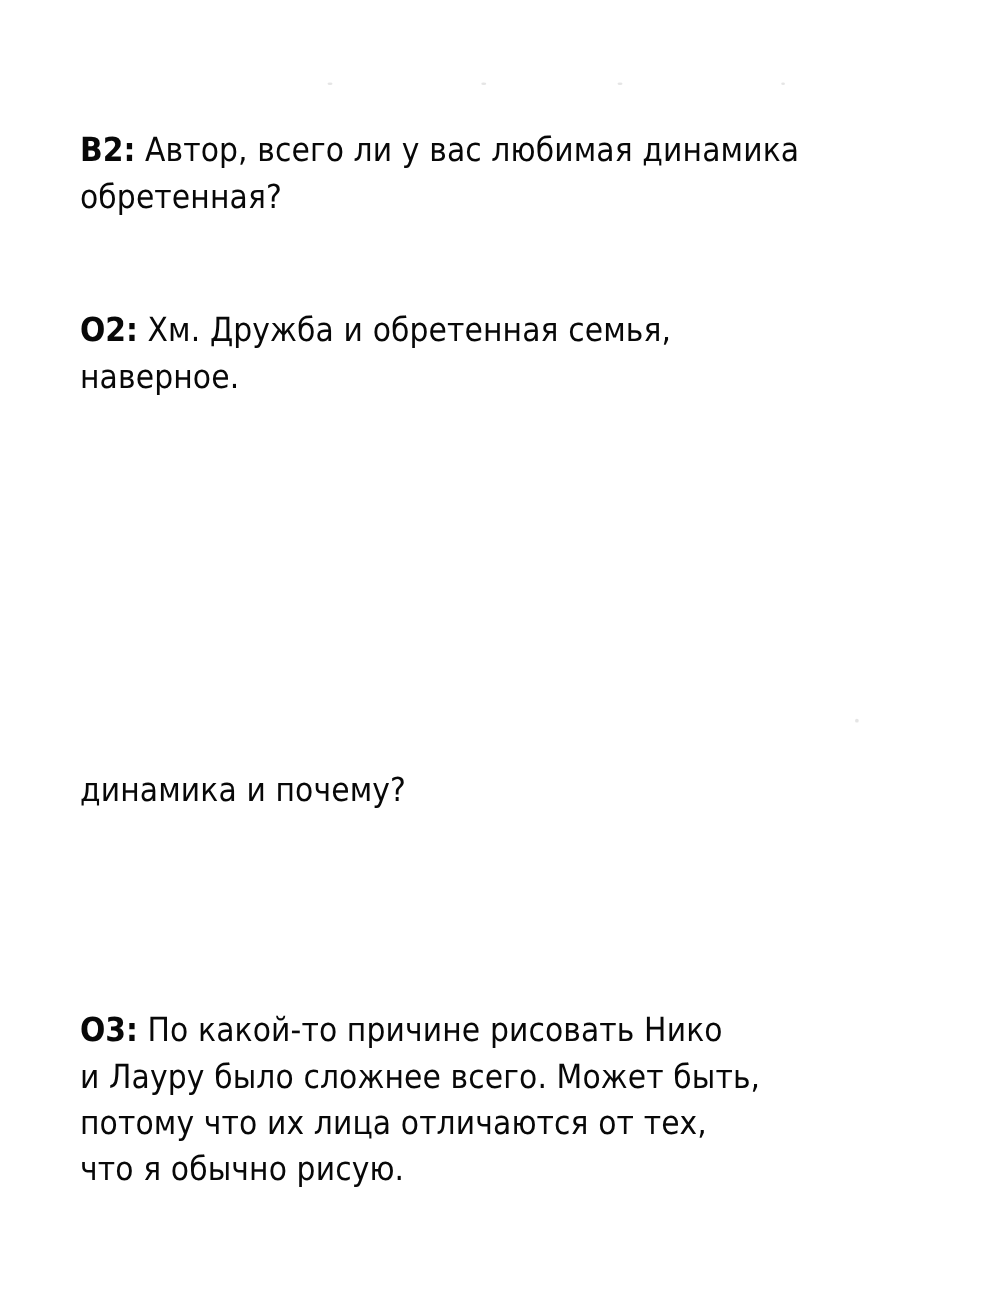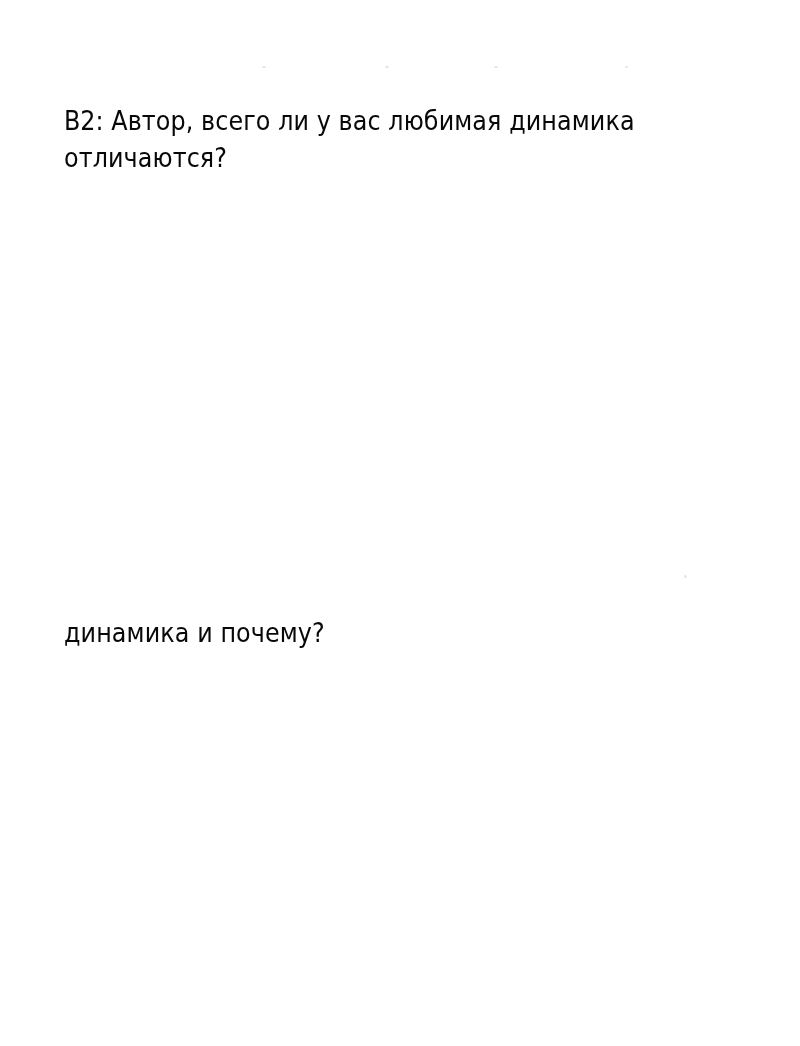--- a/index.html
+++ b/index.html
@@ -40,21 +40,21 @@
     font-family: "DejaVu Sans", sans-serif;
     font-size: 26.5px;
     line-height: 37px;
     letter-spacing: 0.1px;
     color: #080808;
     white-space: pre;
     font-stretch: semi-condensed;
   }
 
   .qa-line .tag {
-    font-weight: normal;
+    font-weight: bold;
     letter-spacing: 0px;
   }
 
   
   #block-q2 { top: 102px; }
   #block-a2 { top: 246px; }
   #block-q3 { top: 614px; }
   #block-a3 { top: 806px; }
 </style>
 </head>
@@ -63,19 +63,29 @@
 <div class="page">
 
   <span class="speck" style="left:262px; top:66px; width:4px; height:2px;"></span>
   <span class="speck" style="left:385px; top:66px; width:4px; height:2px;"></span>
   <span class="speck" style="left:494px; top:66px; width:4px; height:2px;"></span>
   <span class="speck" style="left:625px; top:66px; width:3px; height:2px;"></span>
   <span class="speck" style="left:684px; top:575px; width:3px; height:3px;"></span>
 
   <div class="qa-block" id="block-q2">
       <div class="qa-line"><span class="tag">В2:</span><span> Автор, всего ли у вас любимая динамика</span></div>
-      <div class="qa-line">отличаются?</div>
+      <div class="qa-line">обретенная?</div>
+    </div>
+  <div class="qa-block" id="block-a2">
+      <div class="qa-line"><span class="tag">О2:</span><span> Хм. Дружба и обретенная семья,</span></div>
+      <div class="qa-line">наверное.</div>
     </div>
   <div class="qa-block" id="block-q3">
       <div class="qa-line">динамика и почему?</div>
+    </div>
+  <div class="qa-block" id="block-a3">
+      <div class="qa-line"><span class="tag">О3:</span><span> По какой-то причине рисовать Нико</span></div>
+      <div class="qa-line">и Лауру было сложнее всего. Может быть,</div>
+      <div class="qa-line">потому что их лица отличаются от тех,</div>
+      <div class="qa-line">что я обычно рисую.</div>
     </div>
 
 </div>
 
 </body></html>

